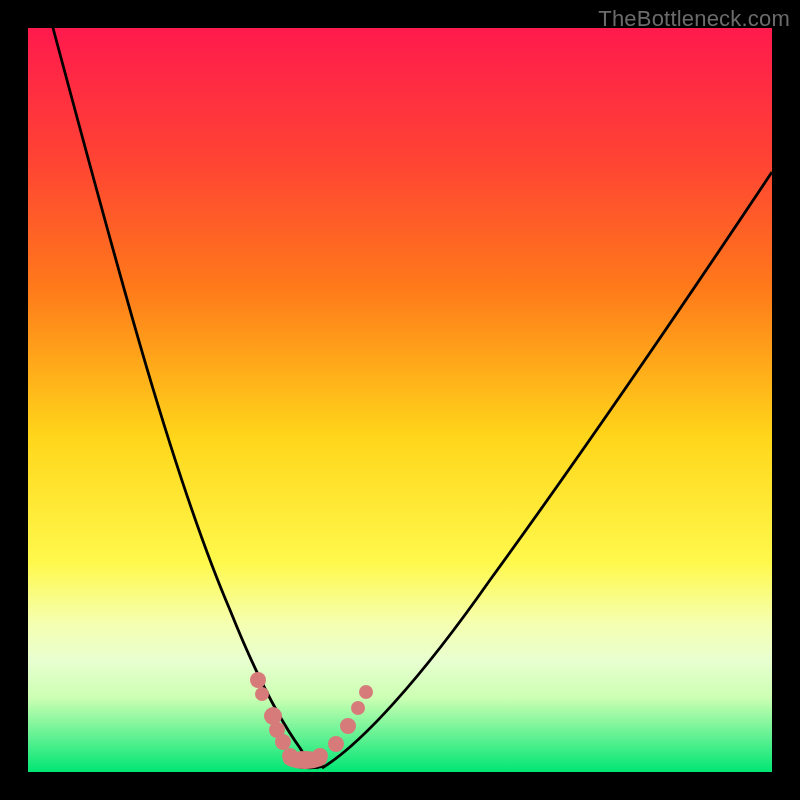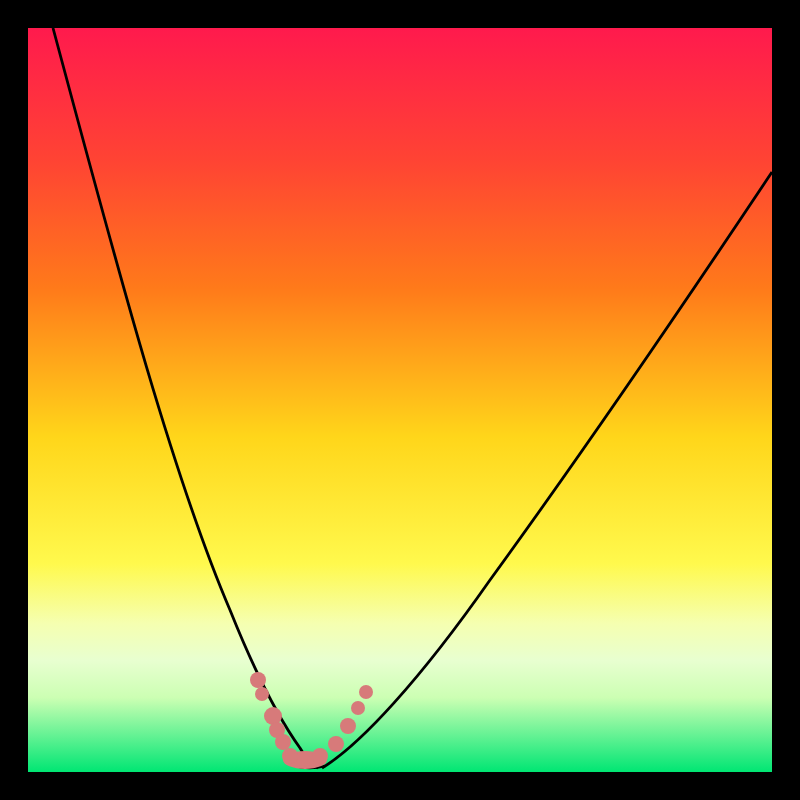--- a/index.html
+++ b/index.html
@@ -27,20 +27,21 @@
     z-index: 10;
   }
   svg {
     display: block;
   }
 </style>
 </head>
 <body>
 
 <div class="frame">
+  <div class="watermark">TheBottleneck.com</div>
 
   <svg width="800" height="800" viewBox="0 0 800 800">
     <defs>
       <linearGradient id="bg-grad" x1="0" y1="0" x2="0" y2="1">
         <stop offset="0%" stop-color="#ff1a4d"></stop>
         <stop offset="18%" stop-color="#ff4433"></stop>
         <stop offset="35%" stop-color="#ff7a1a"></stop>
         <stop offset="55%" stop-color="#ffd61a"></stop>
         <stop offset="72%" stop-color="#fff94d"></stop>
         <stop offset="80%" stop-color="#f5ffb0"></stop>

